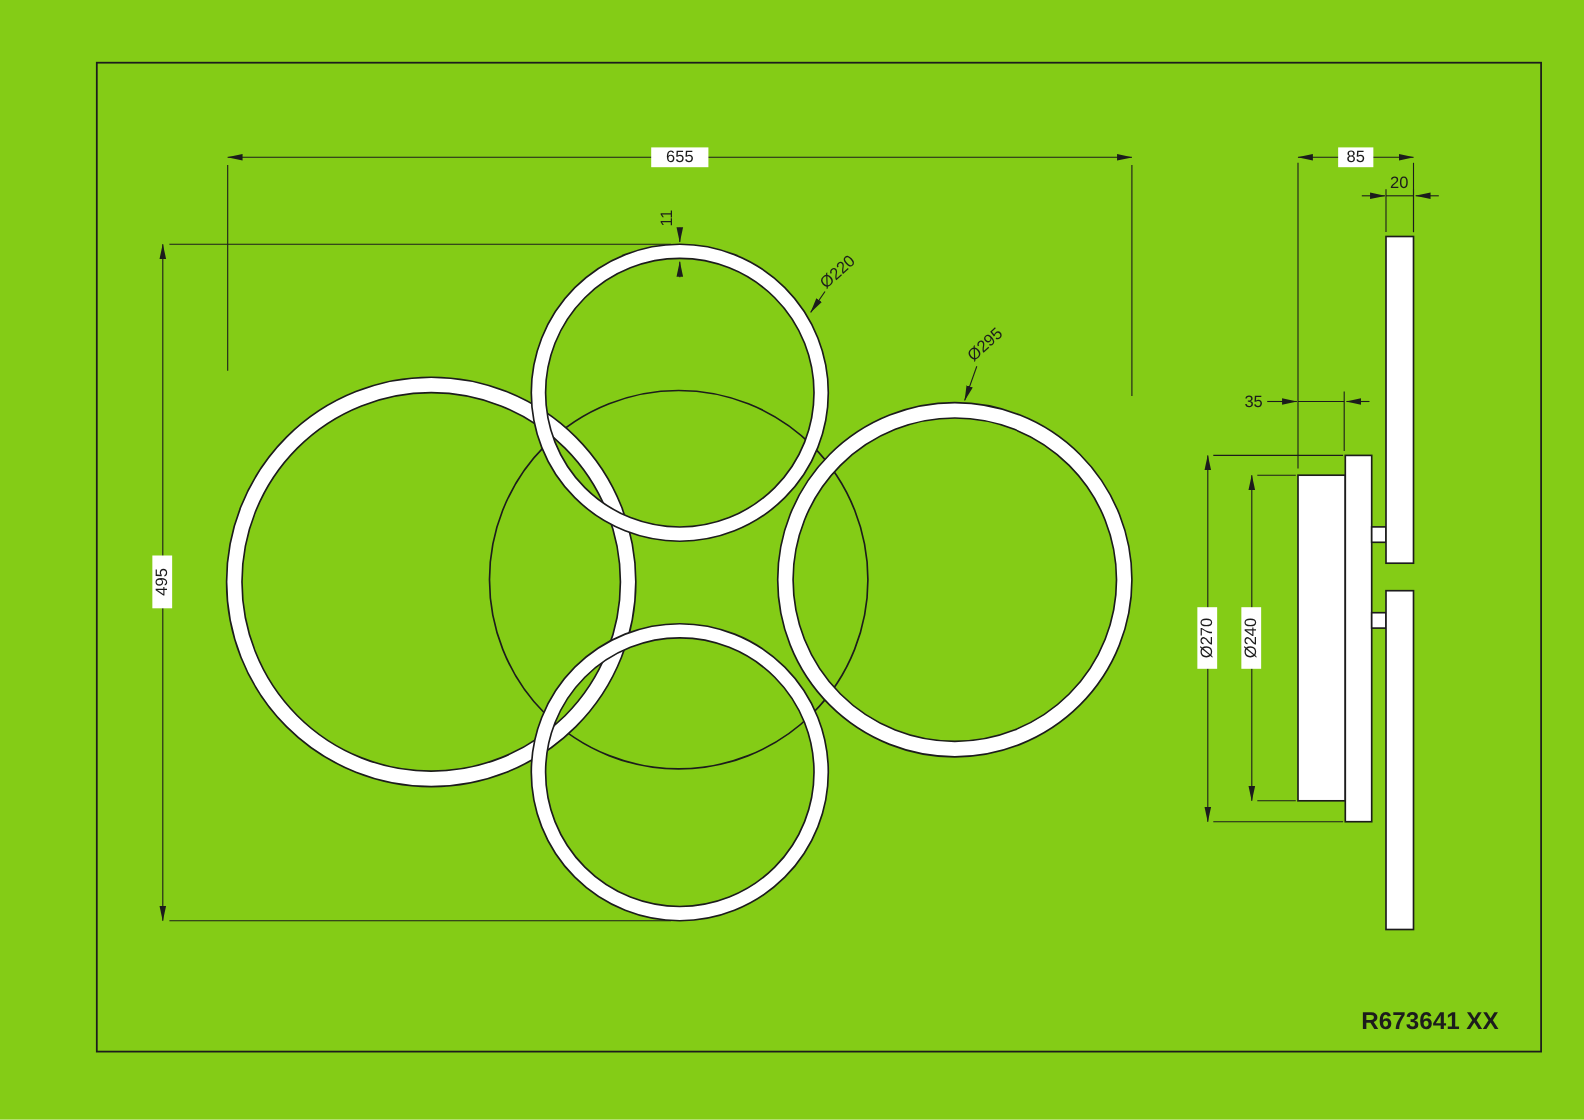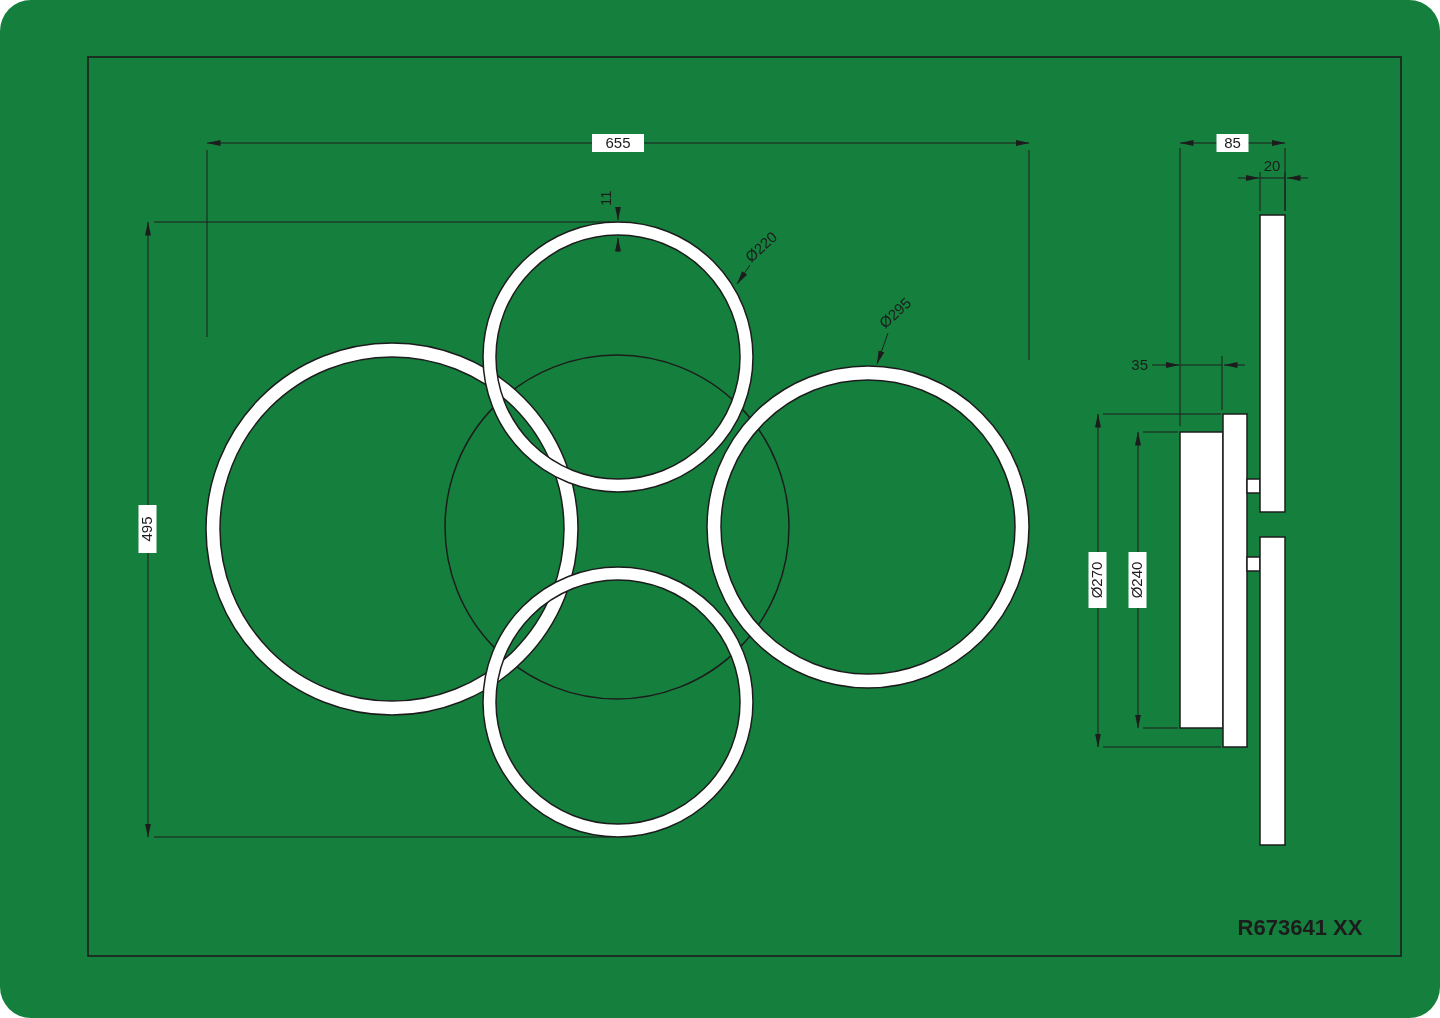--- a/index.html
+++ b/index.html
@@ -1,16 +1,16 @@
 <!DOCTYPE html>
 <html><head>
 <meta charset="utf-8">
 <style>
   html,body{margin:0;padding:0;background:#ffffff;}
-  .page{width:1440px;height:1018px;background:#15803d;position:relative;border-radius:31px;}
+  .page{width:1440px;height:1018px;background:#84cc16;position:relative;}
   svg{display:block;}
   .obj{stroke:#1c1c1c;stroke-width:1.5;fill:none;}
   .objfill{stroke:#1c1c1c;stroke-width:1.5;fill:#ffffff;}
   .donut{stroke:#1c1c1c;stroke-width:1.5;fill:#ffffff;fill-rule:evenodd;}
   .dim{stroke:#1c1c1c;stroke-width:1;fill:none;}
   text{font-family:"Liberation Sans","DejaVu Sans",sans-serif;font-size:15px;fill:#1c1c1c;}
   .pn{font-size:22px;font-weight:bold;}
   .lblbg{fill:#ffffff;stroke:none;}
 </style>
 </head>

